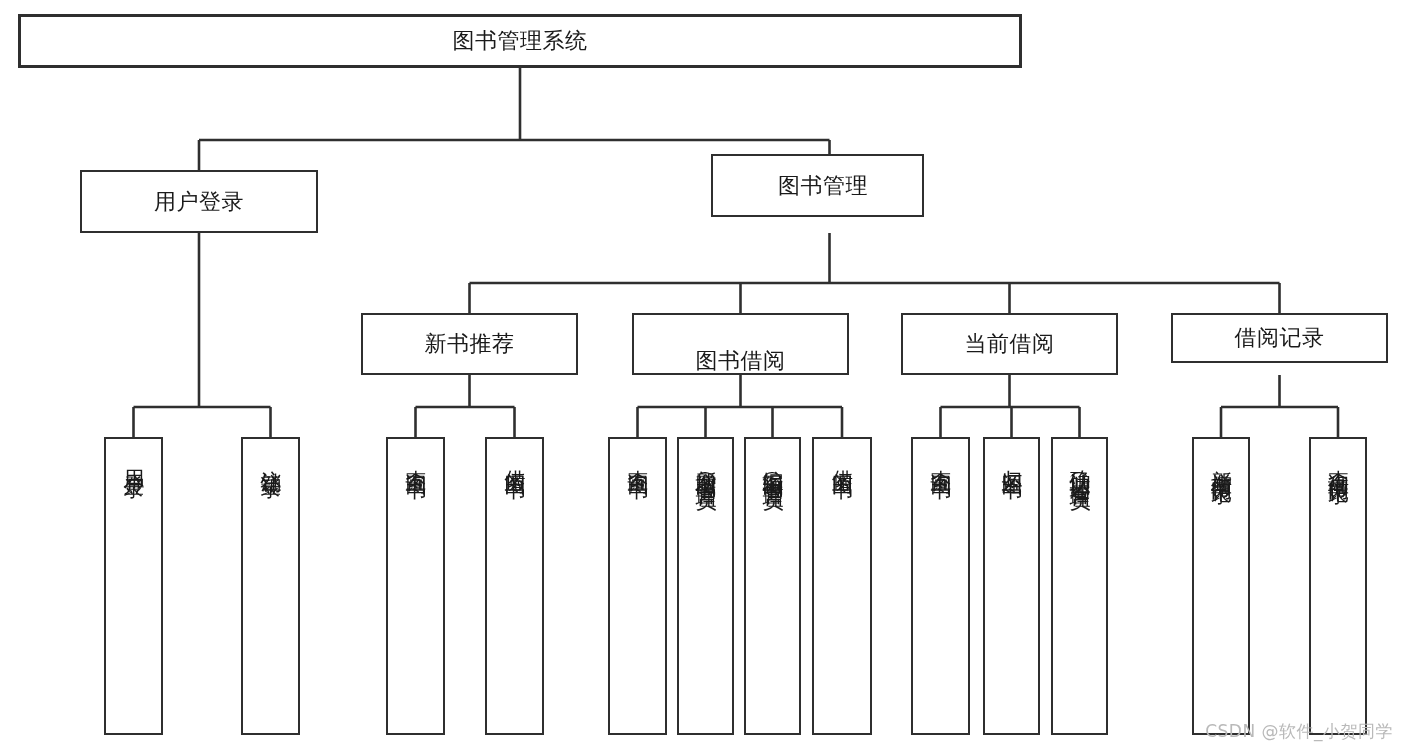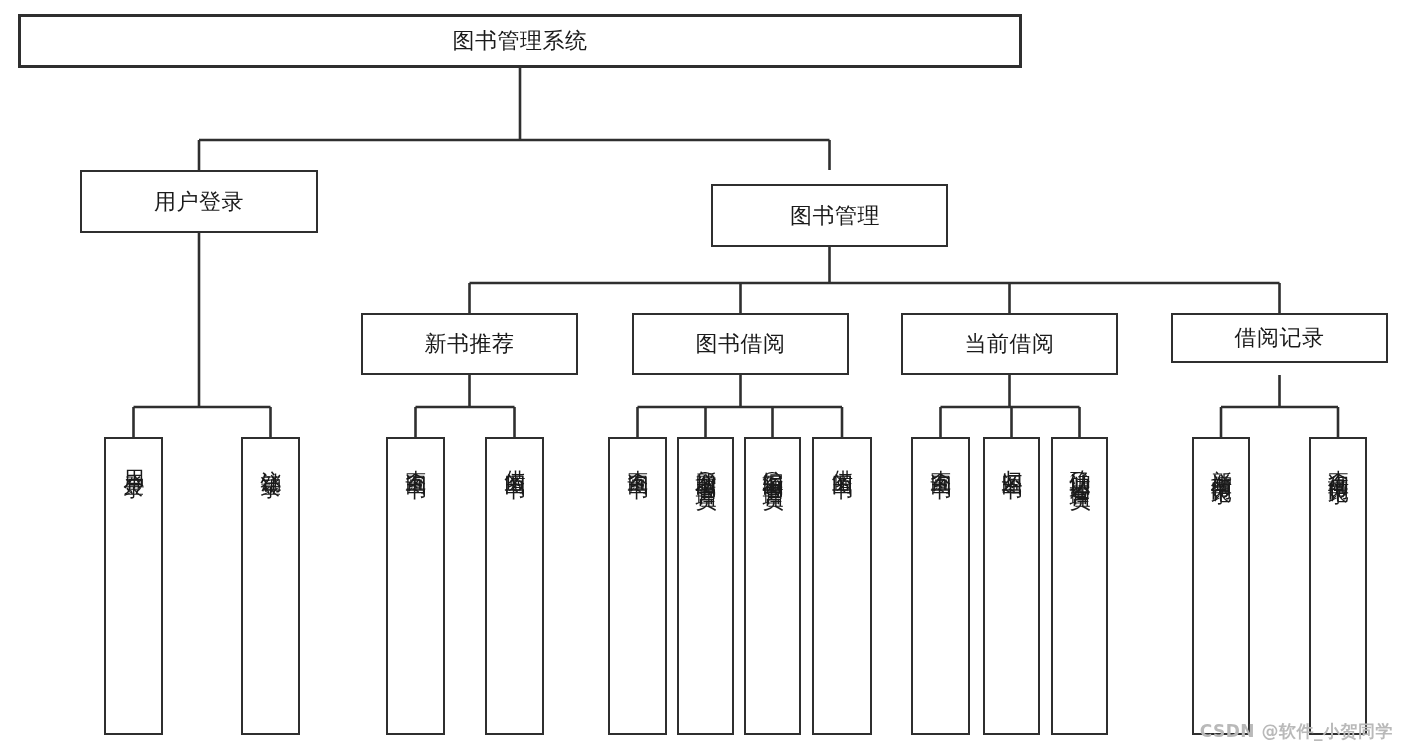--- a/index.html
+++ b/index.html
@@ -59,21 +59,20 @@
     pointer-events: none;
   }
   .watermark {
     position: absolute;
     right: 12px;
     bottom: 4px;
     font-size: 17px;
     color: #b9b9b9;
     white-space: nowrap;
     letter-spacing: 0.5px;
-    font-weight: bold;
   }
 </style>
 </head>
 <body>
 
 <div id="canvas">
   <svg class="links" viewBox="0 0 1405 747">
     <defs>
       <marker id="arrow" markerWidth="9" markerHeight="9" refX="7.5" refY="4.5" orient="auto" markerUnits="strokeWidth">
         <path d="M0,0 L9,4.5 L0,9 Z" fill="#2f2f2f"></path>
@@ -116,27 +115,27 @@
       </g>
   </svg>
 
   <div id="node-layer">
       <div class="node root" style="left: 18px; top: 14px; width: 1004px; height: 54px;">
         <span class="node-label">图书管理系统</span>
       </div>
       <div class="node" style="left: 80px; top: 170px; width: 238px; height: 63px;">
         <span class="node-label">用户登录</span>
       </div>
-      <div class="node" style="left: 711px; top: 184px; width: 237px; height: 63px; padding-left: 11px;">
+      <div class="node" style="left: 711px; top: 154px; width: 213px; height: 63px; padding-left: 11px;">
         <span class="node-label">图书管理</span>
       </div>
       <div class="node" style="left: 361px; top: 313px; width: 217px; height: 62px;">
         <span class="node-label">新书推荐</span>
       </div>
-      <div class="node" style="left: 632px; top: 313px; width: 217px; height: 62px;">
+      <div class="node" style="left: 632px; top: 313px; width: 217px; height: 62px; align-items: flex-end;">
         <span class="node-label">图书借阅</span>
       </div>
       <div class="node" style="left: 901px; top: 313px; width: 217px; height: 62px; justify-content: center;">
         <span class="node-label">当前借阅</span>
       </div>
       <div class="node" style="left: 1171px; top: 313px; width: 217px; height: 50px;">
         <span class="node-label">借阅记录</span>
       </div>
       <div class="node leaf" style="left: 104px; top: 437px; width: 59px; height: 298px;">
         <span class="node-label">用户登录</span>

